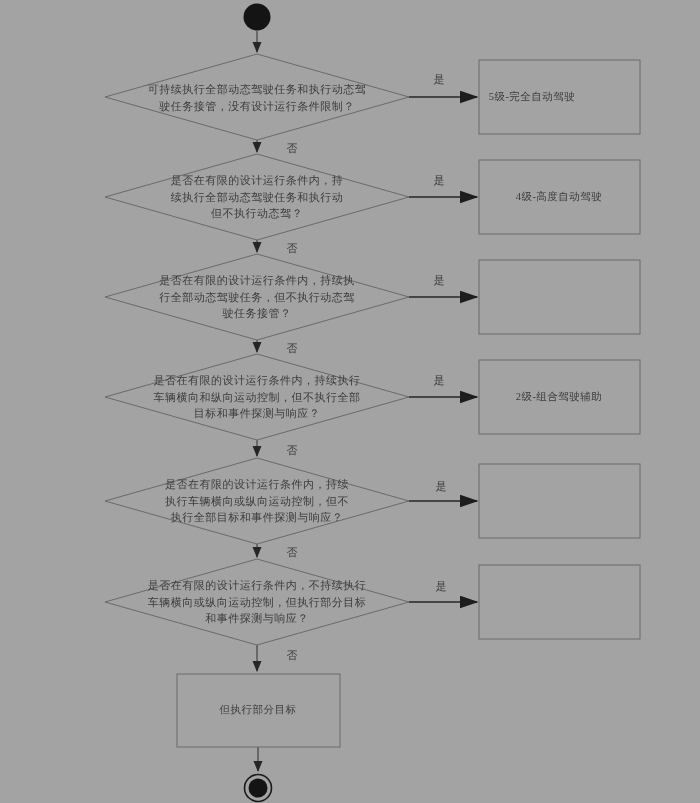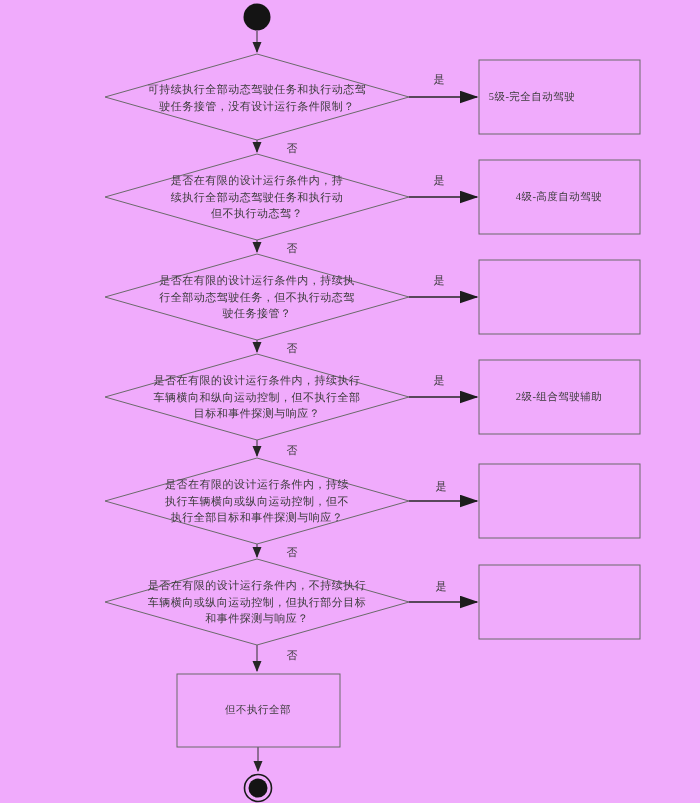--- a/index.html
+++ b/index.html
@@ -1,19 +1,19 @@
 <!DOCTYPE html>
 <html><head>
 <meta charset="utf-8">
 <style>
   html,body{margin:0;padding:0;background:#ffffff;}
   #canvas{
     position:relative;
     width:700px;height:803px;
-    background:#f0abfc;
+    background:#a3a3a3;
     font-family:"Liberation Serif","DejaVu Serif",serif;
     color:#3b3b3b;
     overflow:hidden;
   }
   #flow-svg{position:absolute;left:0;top:0;}
   .shape{fill:none;stroke:#6a6a6a;stroke-width:1;}
   .edge{stroke:#2f2f2f;stroke-width:1;fill:none;}
   .edge-h{stroke:#262626;stroke-width:1.4;fill:none;}
   .node-fill{fill:#141414;stroke:none;}
   .end-ring{fill:none;stroke:#1a1a1a;stroke-width:1.6;}
@@ -120,15 +120,15 @@
   <div class="lbl branch" style="left:441px;top:486px">是</div>
   <div class="lbl branch" style="left:441px;top:586px">是</div>
 
   <div class="lbl branch" style="left:292px;top:148px">否</div>
   <div class="lbl branch" style="left:292px;top:248px">否</div>
   <div class="lbl branch" style="left:292px;top:348px">否</div>
   <div class="lbl branch" style="left:292px;top:450px">否</div>
   <div class="lbl branch" style="left:292px;top:552px">否</div>
   <div class="lbl branch" style="left:292px;top:655px">否</div>
 
-  <div class="lbl ltext" style="left:258px;top:710px">但不执行全部</div>
+  <div class="lbl ltext" style="left:258px;top:710px">但执行部分目标</div>
 
 </div>
 
 </body></html>

